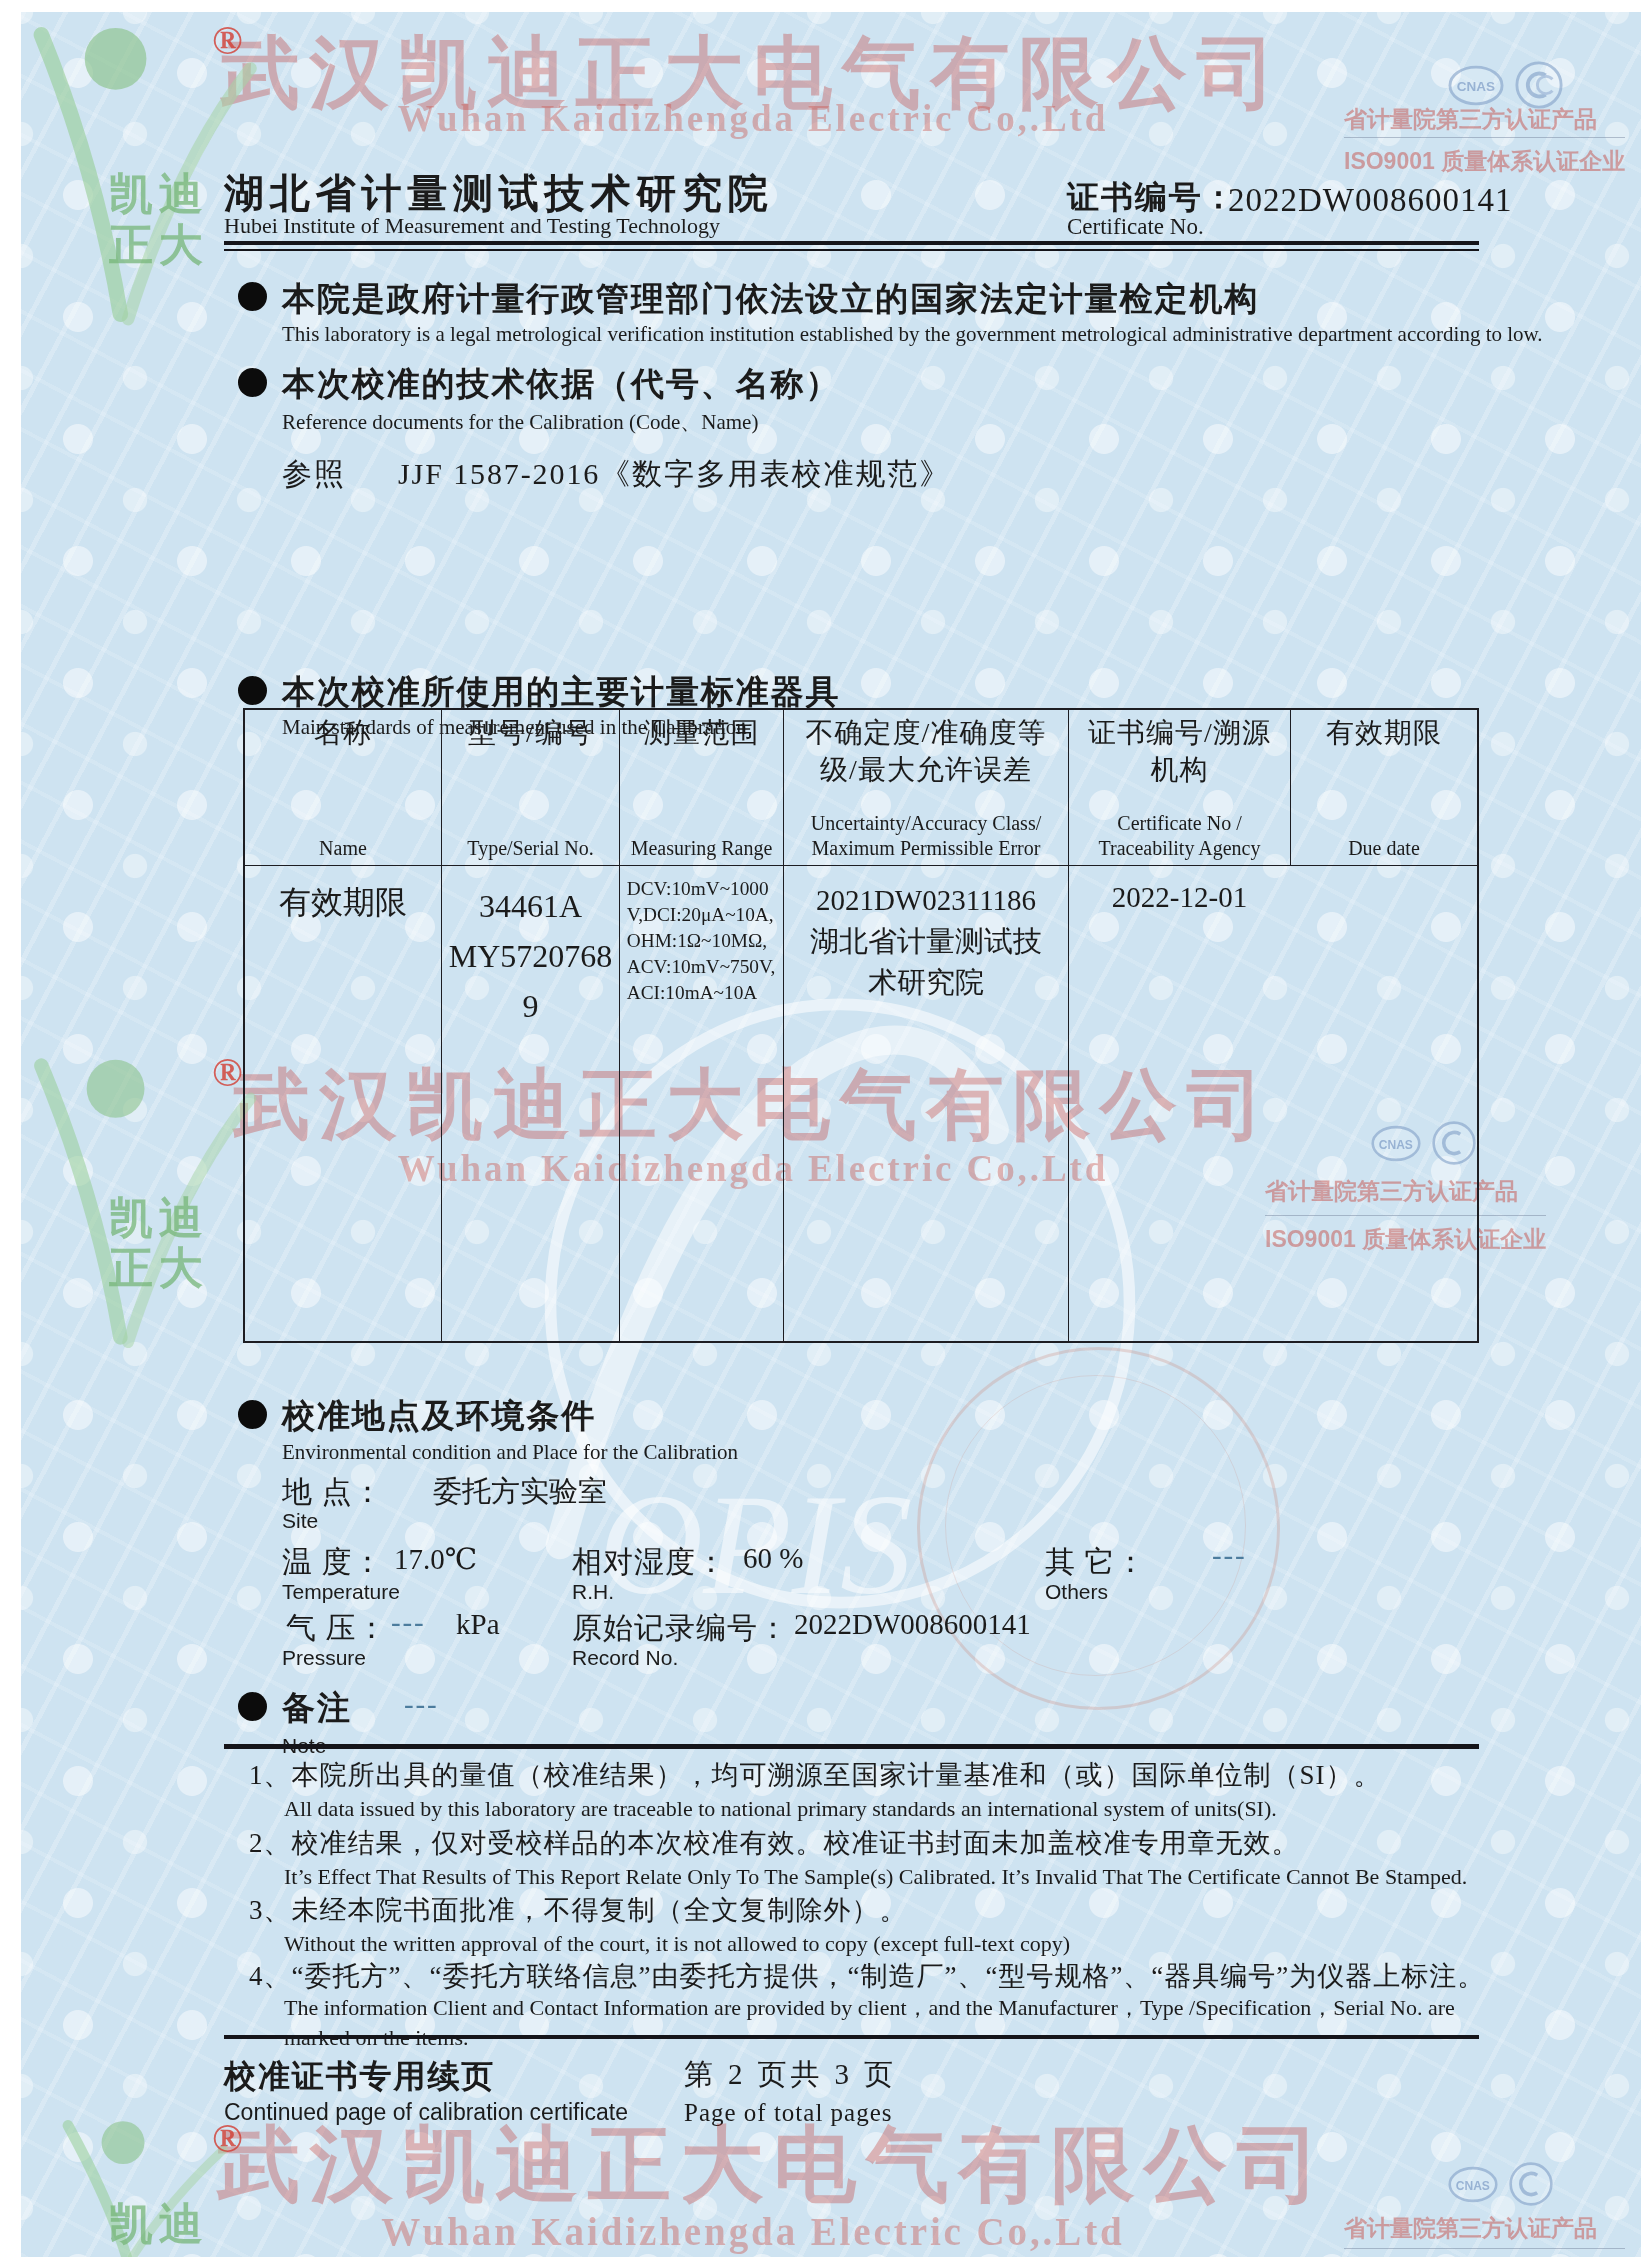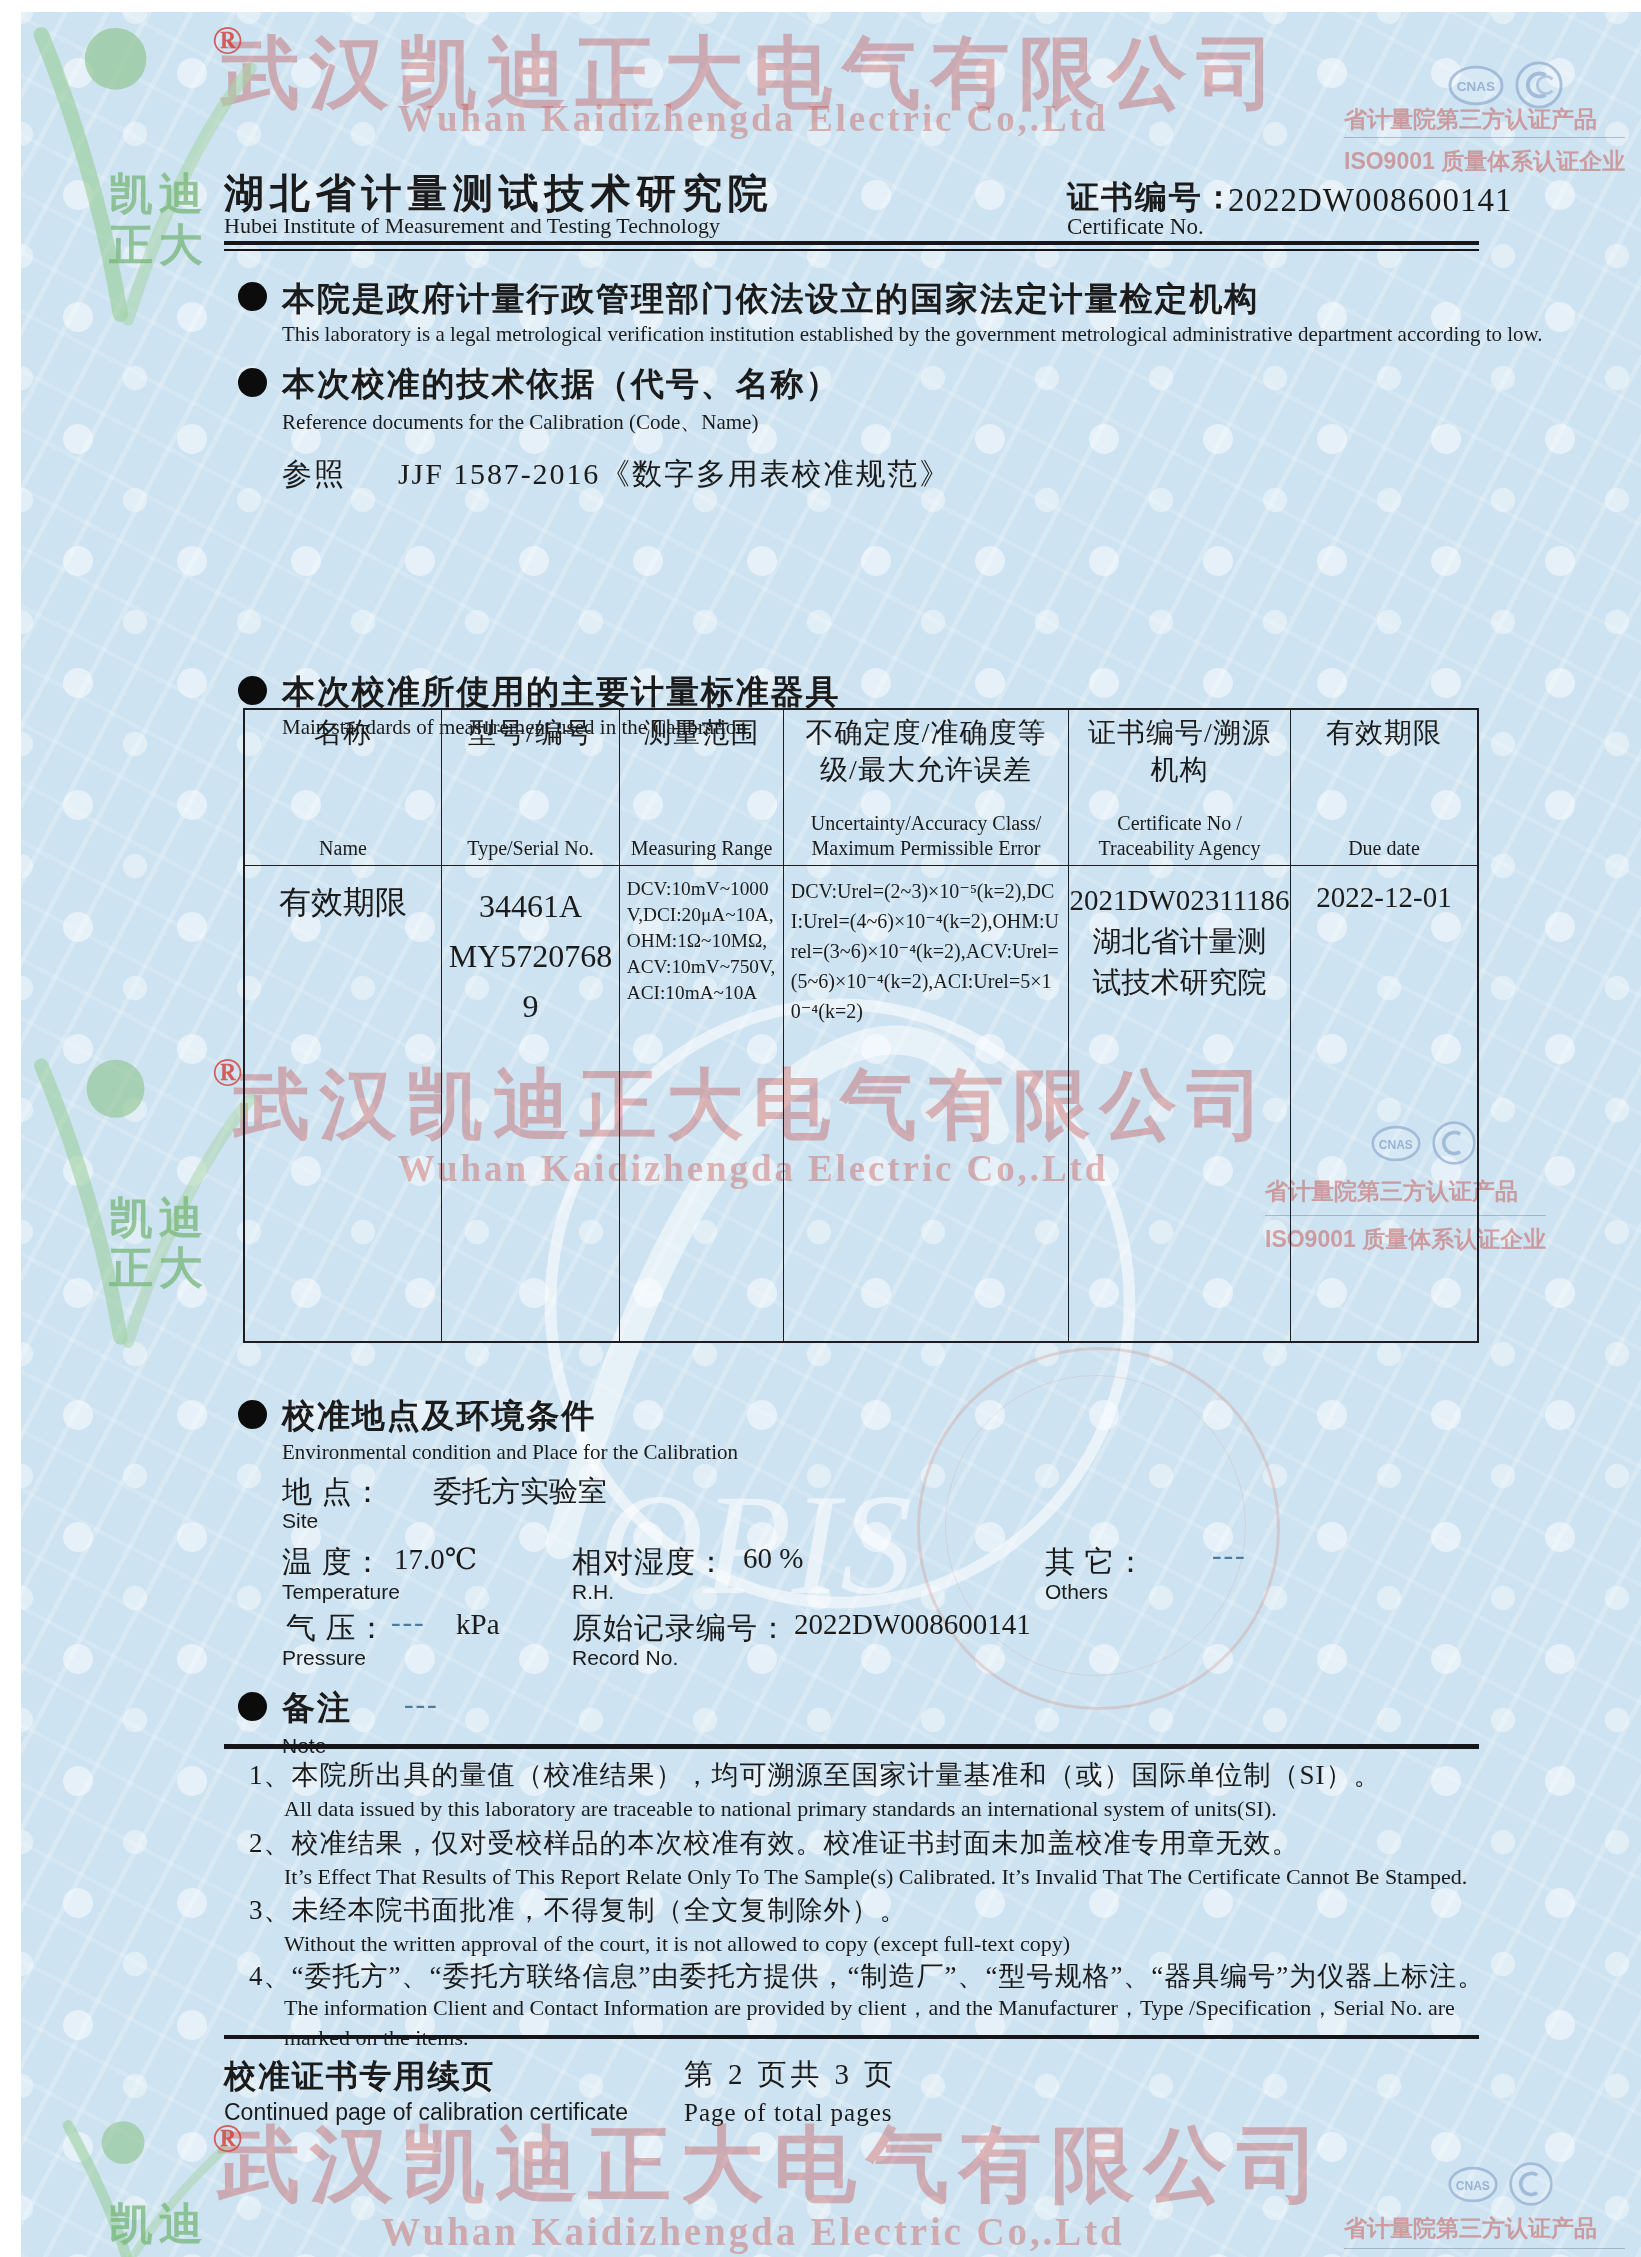--- a/index.html
+++ b/index.html
@@ -186,21 +186,20 @@
       <span class="cn">有效期限</span>
       <span class="en">Due date</span>
     </div>
 
     <div class="tcell first td big">有效期限</div>
     <div class="tcell td big wrapall" style="line-height:50px;">
       <div>34461A</div>
       <div>MY57207689</div>
     </div>
     <div class="tcell td small">DCV:10mV~1000V,DCI:20μA~10A,OHM:1Ω~10MΩ,ACV:10mV~750V,ACI:10mA~10A</div>
-    <div class="tcell td small" style="font-size:20px;line-height:30px;">DCV:Urel=(2~3)×10⁻⁵(k=2),DCI:Urel=(4~6)×10⁻⁴(k=2),OHM:Urel=(3~6)×10⁻⁴(k=2),ACV:Urel=(5~6)×10⁻⁴(k=2),ACI:Urel=5×10⁻⁴(k=2)</div>
     <div class="tcell td" style="font-size:29px;line-height:41px;padding-top:13.5px;">
       <div>2021DW02311186</div>
       <div style="padding:0 13.5px;">湖北省计量测试技术研究院</div>
     </div>
     <div class="tcell td" style="font-size:29px;">2022-12-01</div>
   </div>
 
   <span class="abs bullet" style="left:238px;top:1400px;"></span>
   <div class="abs sec-title" style="left:282px;top:1394px;">校准地点及环境条件</div>
   <div class="abs sec-en" style="left:282px;top:1440px;">Environmental condition and Place for the Calibration</div>

